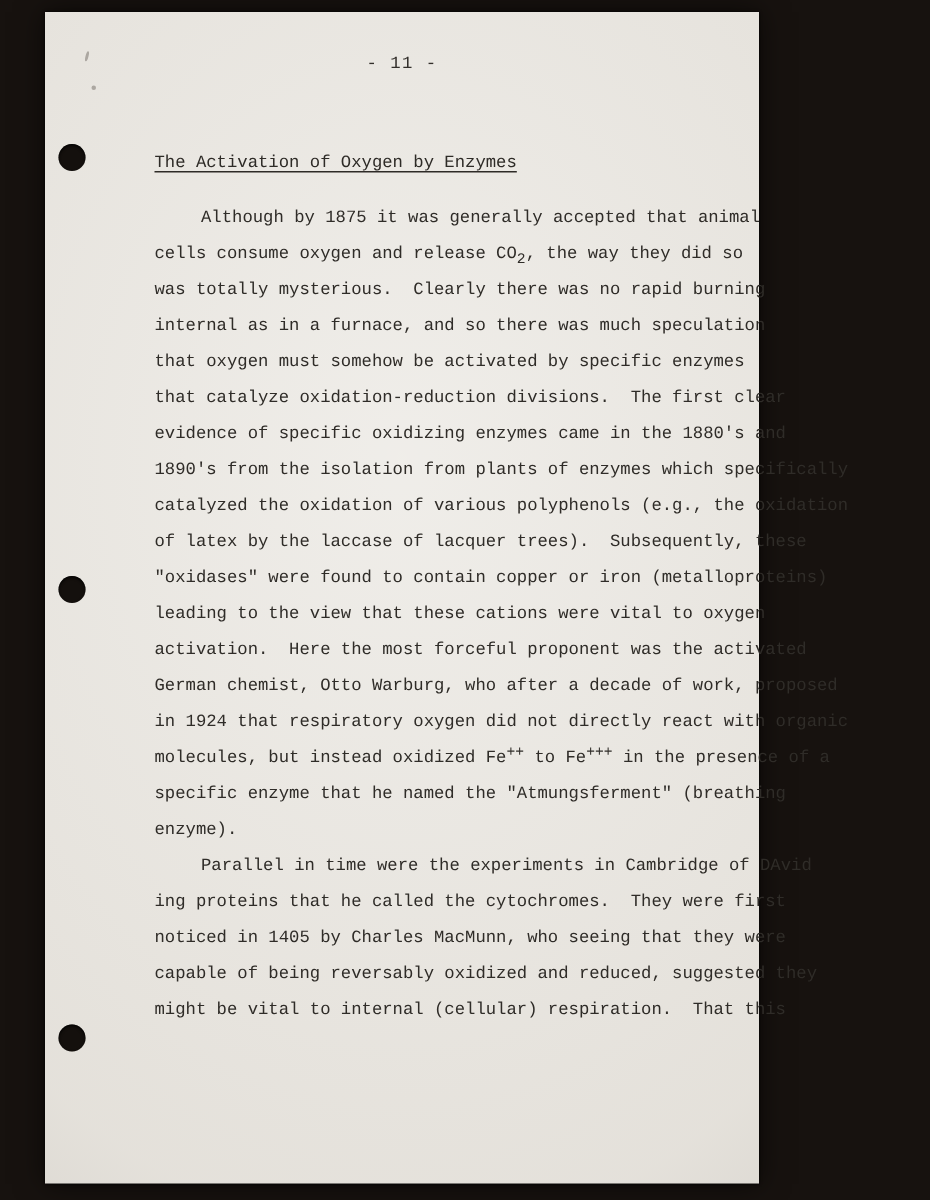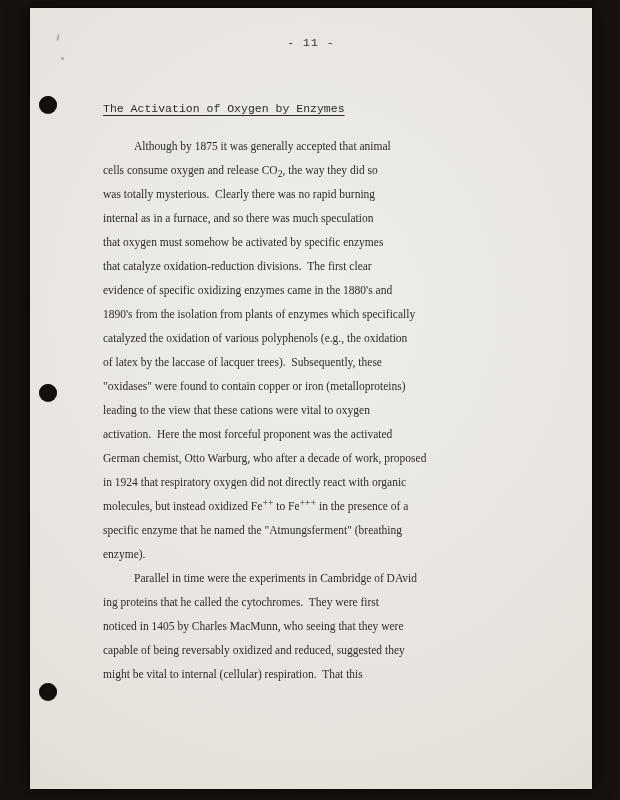--- a/index.html
+++ b/index.html
@@ -11,21 +11,21 @@
     height: 800px;
     background: #17120f;
     overflow: hidden;
     font-family: "Liberation Mono", "DejaVu Sans Mono", monospace;
   }
 
   .paper {
     position: absolute;
     left: 30px;
     top: 8px;
-    width: 562px;
+    width: 476px;
     height: 781px;
     background: #e9e6e0;
     box-shadow: 0 0 18px rgba(0,0,0,0.6), 0 0 2px rgba(0,0,0,0.8);
   }
 
   
   .paper::before {
     content: "";
     position: absolute;
     inset: 0;
@@ -117,21 +117,21 @@
     <div class="hole mid"></div>
     <div class="hole bot"></div>
 
     <div class="speck a"></div>
     <div class="speck b"></div>
 
     <div class="page-number">- 11 -</div>
 
     <div class="doc-title">The Activation of Oxygen by Enzymes</div>
 
-    <div class="doc-body" style="color: rgb(47, 44, 40); font-family: Liberation Serif, serif;">
+    <div class="doc-body" style="color: rgb(47, 44, 40);">
         <div class="line indent">Although by 1875 it was generally accepted that animal</div>
         <div class="line">cells consume oxygen and release CO<sub>2</sub>, the way they did so</div>
         <div class="line">was totally mysterious.  Clearly there was no rapid burning</div>
         <div class="line">internal as in a furnace, and so there was much speculation</div>
         <div class="line">that oxygen must somehow be activated by specific enzymes</div>
         <div class="line">that catalyze oxidation-reduction divisions.  The first clear</div>
         <div class="line">evidence of specific oxidizing enzymes came in the 1880's and</div>
         <div class="line">1890's from the isolation from plants of enzymes which specifically</div>
         <div class="line">catalyzed the oxidation of various polyphenols (e.g., the oxidation</div>
         <div class="line">of latex by the laccase of lacquer trees).  Subsequently, these</div>

